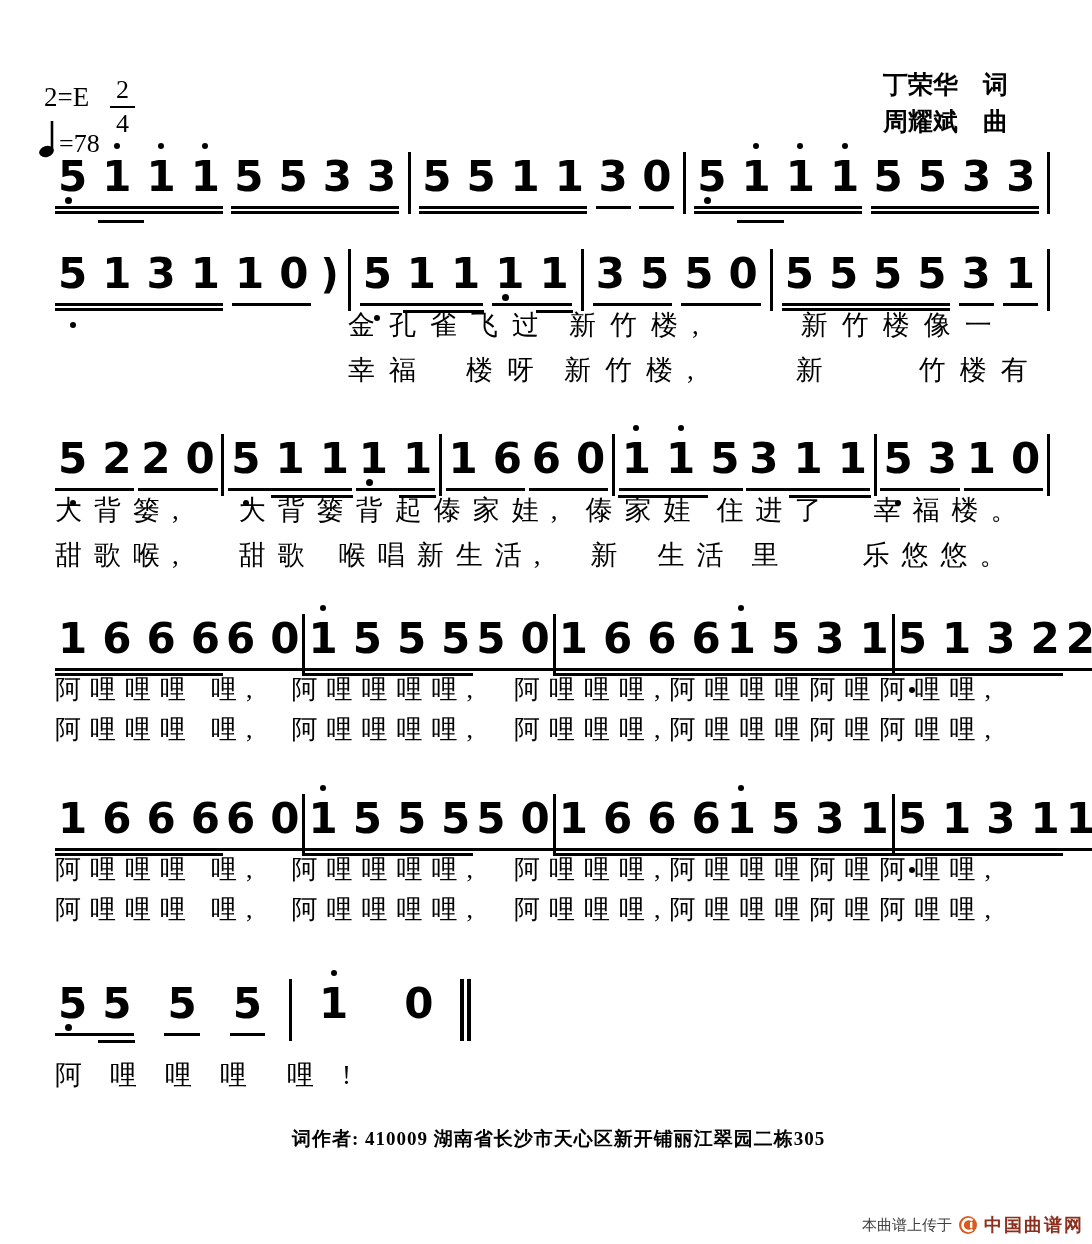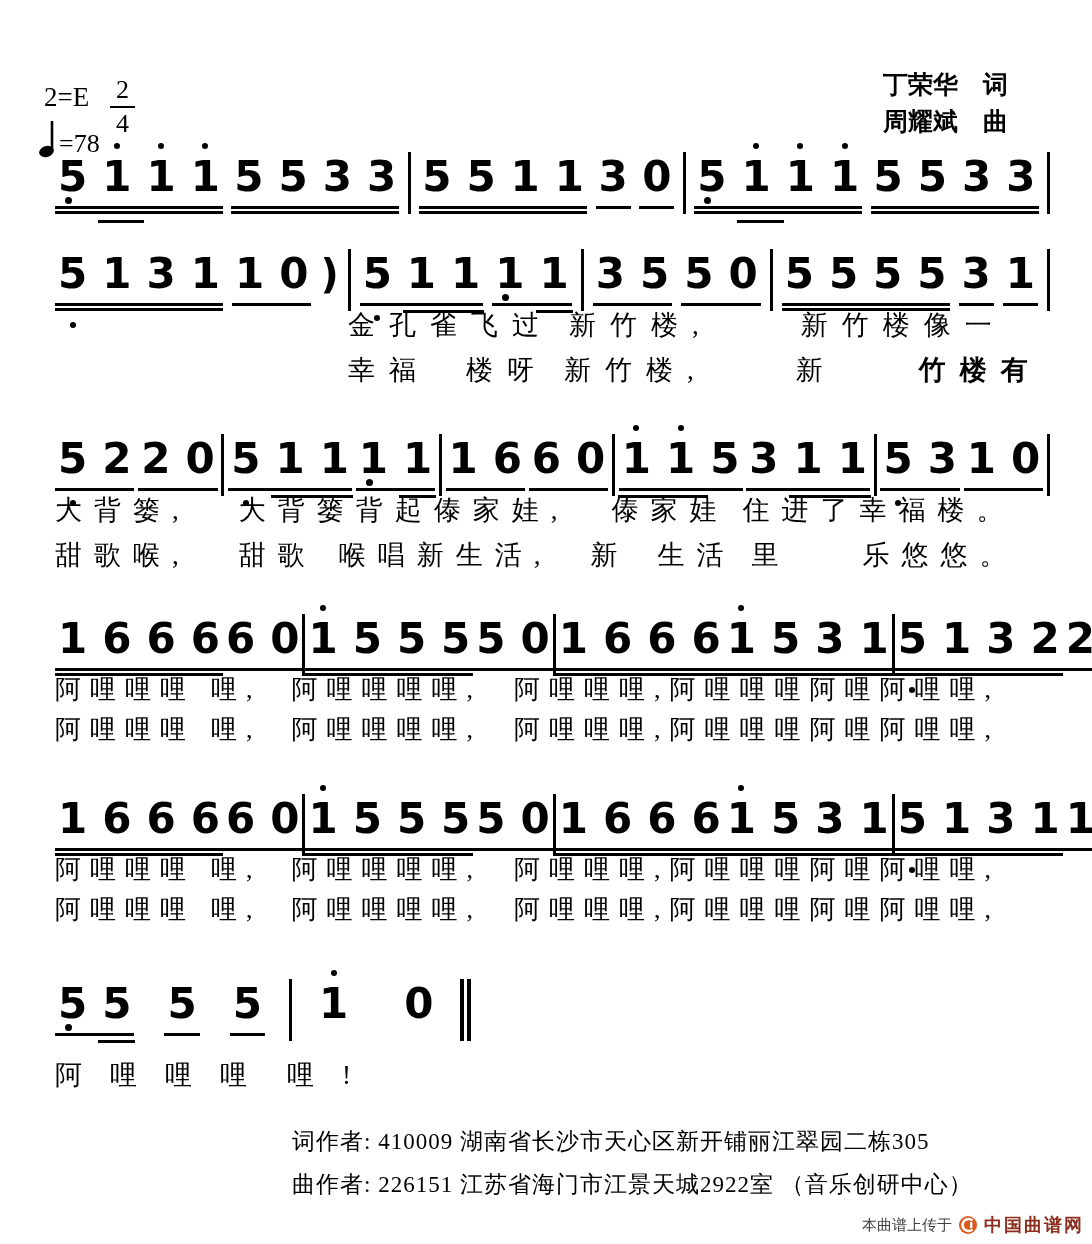--- a/index.html
+++ b/index.html
@@ -39,21 +39,21 @@
   .adot{display:inline-block;width:7px;height:7px;border-radius:50%;background:#000;
         margin:0 1px 0 7px;vertical-align:middle;transform:translateY(-3px);}
   .bar{width:3px;height:62px;background:#000;flex:none;margin-top:-2px;}
   .finbar{width:11px;height:62px;border-left:4px solid #000;border-right:4px solid #000;
           box-sizing:border-box;flex:none;margin-top:-2px;}
   .paren{font:bold 40px/46px "DejaVu Sans",sans-serif;flex:none;}
   
   .lyrrow{position:absolute;font-size:27px;line-height:34px;white-space:nowrap;}
   .seg{display:inline-block;}
   
-  .addr{position:absolute;left:292px;font-size:23px;font-weight:normal;letter-spacing:1px;}
+  .addr{position:absolute;left:292px;font-size:19px;font-weight:bold;letter-spacing:1px;}
   #addr1{top:1126px;} #addr2{top:1169px;}
   .watermark{position:absolute;right:8px;top:1213px;display:flex;align-items:center;gap:6px;}
   .wm-pre{font-size:15px;color:#404040;}
   .wm-site{font-size:18px;font-weight:bold;color:#8c2f1e;letter-spacing:2px;}
 </style>
 </head>
 <body>
 
 <div class="page">
 
@@ -323,32 +323,31 @@
         <span class="bar" style="margin-left: 24px;"></span>
         <span class="grp u0" style="margin-left: 24px;">
           <span class="note">1<i class="hdot"></i></span>
         </span>
         <span class="grp u0" style="margin-left: 50px;">
           <span class="note">0</span>
         </span>
         <span class="finbar" style="margin-left: 24px;"></span>
       </div>
       <div class="lyrrow" style="top: 308px; left: 348px; letter-spacing: 14px; font-size: 27px;"><span class="seg">金孔雀飞过</span><span class="seg" style="margin-left: 16px;">新竹楼,</span><span class="seg" style="margin-left: 88px;">新竹楼像一</span></div>
-      <div class="lyrrow" style="top: 353px; left: 348px; letter-spacing: 14px; font-size: 27px;"><span class="seg">幸福</span><span class="seg" style="margin-left: 36px;">楼呀</span><span class="seg" style="margin-left: 16px;">新竹楼,</span><span class="seg" style="margin-left: 88px;">新</span><span class="seg" style="margin-left: 82px; font-weight: bold;">竹楼有</span></div>
-      <div class="lyrrow" style="top: 493px; left: 55px; letter-spacing: 12px; font-size: 27px;"><span class="seg">大背篓,</span><span class="seg" style="margin-left: 48px;">大背篓背起傣家娃,</span><span class="seg" style="margin-left: 42px;">傣家娃</span><span class="seg" style="margin-left: 14px;">住进了</span><span class="seg" style="">幸福楼。</span></div>
+      <div class="lyrrow" style="top: 353px; left: 348px; letter-spacing: 14px; font-size: 27px;"><span class="seg">幸福</span><span class="seg" style="margin-left: 36px;">楼呀</span><span class="seg" style="margin-left: 16px;">新竹楼,</span><span class="seg" style="margin-left: 88px;">新</span><span class="seg" style="margin-left: 82px;">竹楼有</span></div>
+      <div class="lyrrow" style="top: 493px; left: 55px; letter-spacing: 12px; font-size: 27px;"><span class="seg">大背篓,</span><span class="seg" style="margin-left: 48px;">大背篓背起傣家娃,</span><span class="seg" style="margin-left: 16px;">傣家娃</span><span class="seg" style="margin-left: 14px;">住进了</span><span class="seg" style="margin-left: 40px;">幸福楼。</span></div>
       <div class="lyrrow" style="top: 538px; left: 55px; letter-spacing: 12px; font-size: 27px;"><span class="seg">甜歌喉,</span><span class="seg" style="margin-left: 48px;">甜歌</span><span class="seg" style="margin-left: 22px;">喉唱新生活,</span><span class="seg" style="margin-left: 38px;">新</span><span class="seg" style="margin-left: 28px;">生活</span><span class="seg" style="margin-left: 16px;">里</span><span class="seg" style="margin-left: 72px;">乐悠悠。</span></div>
       <div class="lyrrow" style="top: 673px; left: 55px; letter-spacing: 9px; font-size: 26px;"><span class="seg">阿哩哩哩</span><span class="seg" style="margin-left: 16px;">哩,</span><span class="seg" style="margin-left: 30px;">阿哩哩哩哩,</span><span class="seg" style="margin-left: 32px;">阿哩哩哩,阿哩哩哩阿哩阿哩哩,</span></div>
       <div class="lyrrow" style="top: 713px; left: 55px; letter-spacing: 9px; font-size: 26px;"><span class="seg">阿哩哩哩</span><span class="seg" style="margin-left: 16px;">哩,</span><span class="seg" style="margin-left: 30px;">阿哩哩哩哩,</span><span class="seg" style="margin-left: 32px;">阿哩哩哩,阿哩哩哩阿哩阿哩哩,</span></div>
       <div class="lyrrow" style="top: 853px; left: 55px; letter-spacing: 9px; font-size: 26px;"><span class="seg">阿哩哩哩</span><span class="seg" style="margin-left: 16px;">哩,</span><span class="seg" style="margin-left: 30px;">阿哩哩哩哩,</span><span class="seg" style="margin-left: 32px;">阿哩哩哩,阿哩哩哩阿哩阿哩哩,</span></div>
       <div class="lyrrow" style="top: 893px; left: 55px; letter-spacing: 9px; font-size: 26px;"><span class="seg">阿哩哩哩</span><span class="seg" style="margin-left: 16px;">哩,</span><span class="seg" style="margin-left: 30px;">阿哩哩哩哩,</span><span class="seg" style="margin-left: 32px;">阿哩哩哩,阿哩哩哩阿哩阿哩哩,</span></div>
       <div class="lyrrow" style="top: 1058px; left: 55px; letter-spacing: 28px; font-size: 27px;"><span class="seg">阿哩哩哩</span><span class="seg" style="margin-left: 12px;">哩!</span></div>
     </div>
 
   <div class="addr" id="addr1">词作者: 410009 湖南省长沙市天心区新开铺丽江翠园二栋305</div>
-  <div class="addr" id="addr2">曲作者: 226151 江苏省海门市江景天城2922室 （音乐创研中心）</div>
 
   <div class="watermark">
     <span class="wm-pre">本曲谱上传于</span>
     <svg class="wm-logo" width="20" height="20" viewBox="0 0 20 20">
       <circle cx="10" cy="10" r="9" fill="#dd5a1e"></circle>
       <path d="M14.5 5.5 A6 6 0 1 0 14.5 14.5" stroke="#fff" stroke-width="2.6" fill="none"></path>
       <rect x="12" y="7" width="2.4" height="6" fill="#fff"></rect>
     </svg>
     <span class="wm-site">中国曲谱网</span>
   </div>

